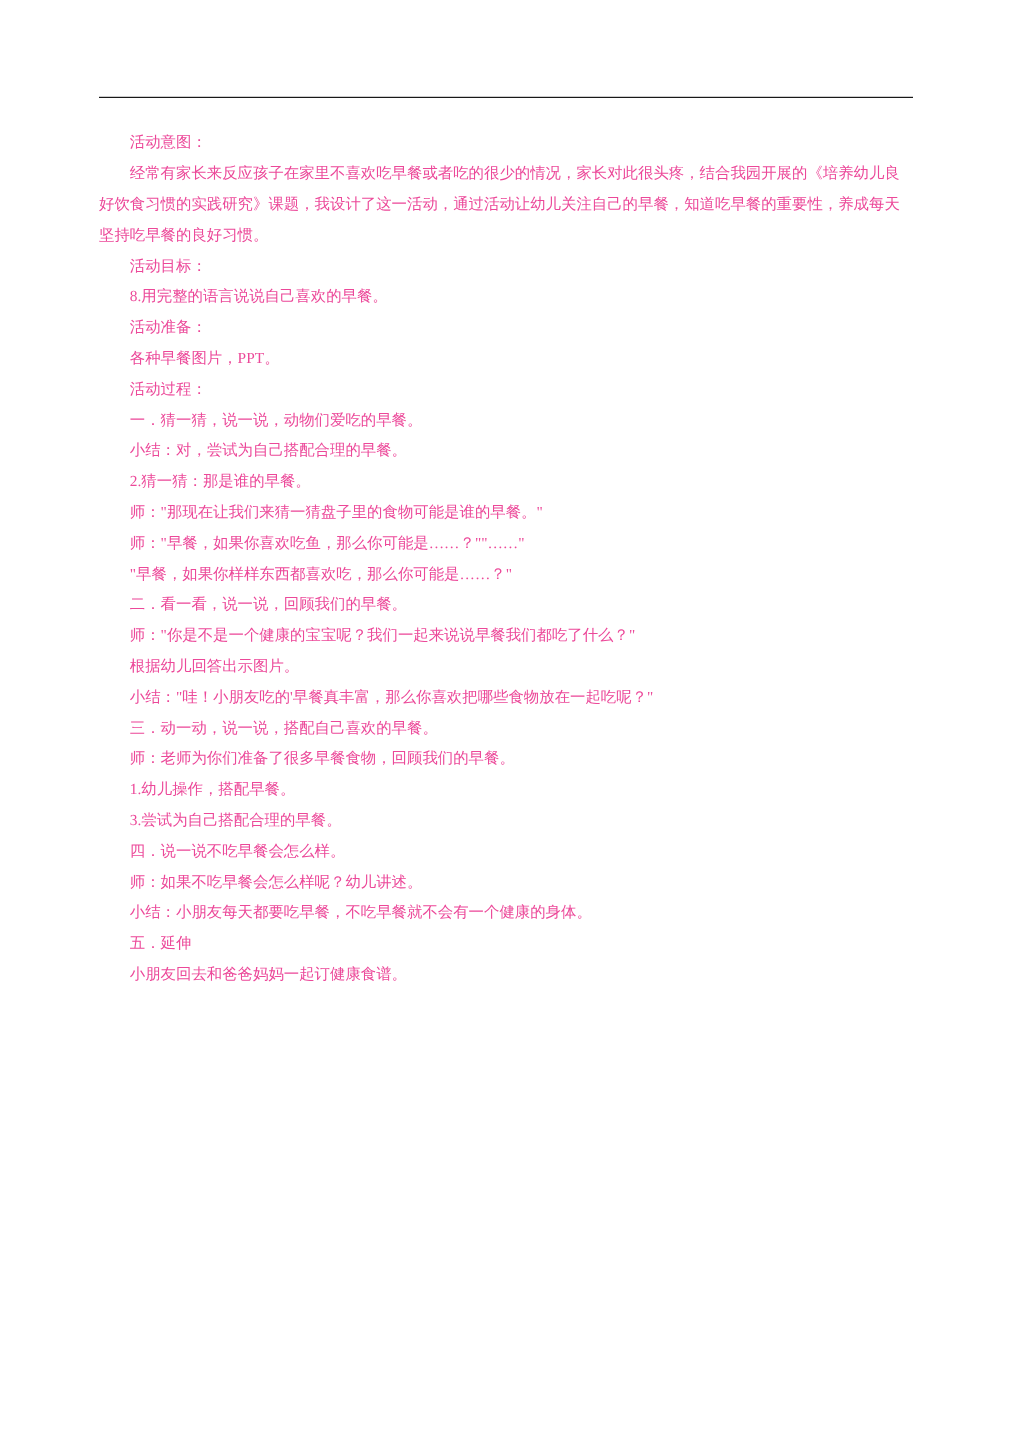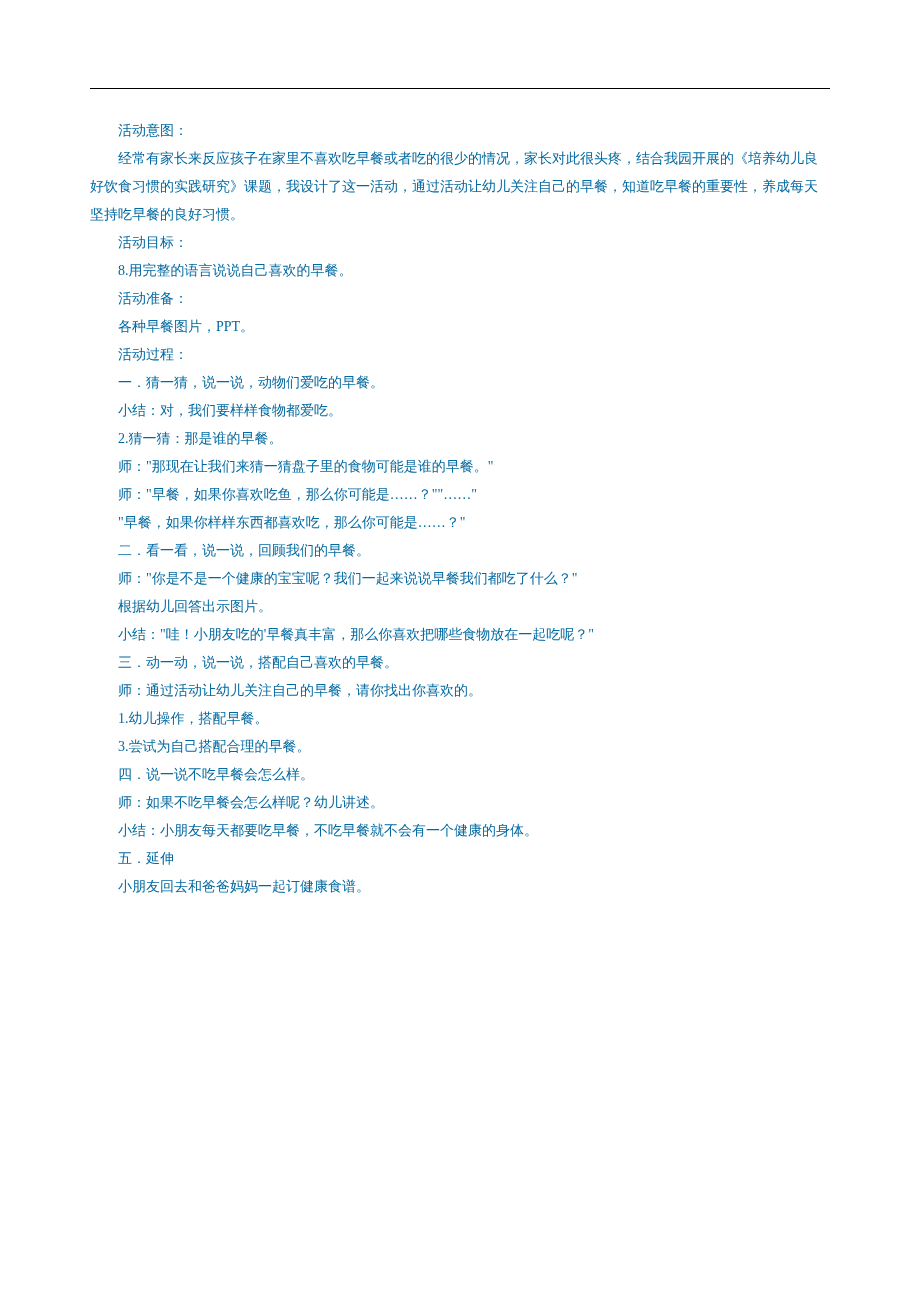--- a/index.html
+++ b/index.html
@@ -14,52 +14,52 @@
       font-family: "SimSun", "宋体", serif;
       padding: 88px 90px 0 90px;
     }
     .divider {
       border-top: 1px solid #000;
       margin-bottom: 28px;
     }
     .content {
       font-size: 14px;
       line-height: 2.0;
-      color: #0369a1;
+      color: #ec4899;
     }
     .para {
       text-indent: 2em;
       margin: 0;
     }
   </style>
 </head>
 <body>
 
 <div class="divider"></div>
 
 <div class="content">
 <p class="para">活动意图：</p>
     <p class="para">经常有家长来反应孩子在家里不喜欢吃早餐或者吃的很少的情况，家长对此很头疼，结合我园开展的《培养幼儿良好饮食习惯的实践研究》课题，我设计了这一活动，通过活动让幼儿关注自己的早餐，知道吃早餐的重要性，养成每天坚持吃早餐的良好习惯。</p>
     <p class="para">活动目标：</p>
     <p class="para">8.用完整的语言说说自己喜欢的早餐。</p>
     <p class="para">活动准备：</p>
     <p class="para">各种早餐图片，PPT。</p>
     <p class="para">活动过程：</p>
     <p class="para">一．猜一猜，说一说，动物们爱吃的早餐。</p>
-    <p class="para">小结：对，我们要样样食物都爱吃。</p>
+    <p class="para">小结：对，尝试为自己搭配合理的早餐。</p>
     <p class="para">2.猜一猜：那是谁的早餐。</p>
     <p class="para">师："那现在让我们来猜一猜盘子里的食物可能是谁的早餐。"</p>
     <p class="para">师："早餐，如果你喜欢吃鱼，那么你可能是……？""……"</p>
     <p class="para">"早餐，如果你样样东西都喜欢吃，那么你可能是……？"</p>
     <p class="para">二．看一看，说一说，回顾我们的早餐。</p>
     <p class="para">师："你是不是一个健康的宝宝呢？我们一起来说说早餐我们都吃了什么？"</p>
     <p class="para">根据幼儿回答出示图片。</p>
     <p class="para">小结："哇！小朋友吃的'早餐真丰富，那么你喜欢把哪些食物放在一起吃呢？"</p>
     <p class="para">三．动一动，说一说，搭配自己喜欢的早餐。</p>
-    <p class="para">师：通过活动让幼儿关注自己的早餐，请你找出你喜欢的。</p>
+    <p class="para">师：老师为你们准备了很多早餐食物，回顾我们的早餐。</p>
     <p class="para">1.幼儿操作，搭配早餐。</p>
     <p class="para">3.尝试为自己搭配合理的早餐。</p>
     <p class="para">四．说一说不吃早餐会怎么样。</p>
     <p class="para">师：如果不吃早餐会怎么样呢？幼儿讲述。</p>
     <p class="para">小结：小朋友每天都要吃早餐，不吃早餐就不会有一个健康的身体。</p>
     <p class="para">五．延伸</p>
     <p class="para">小朋友回去和爸爸妈妈一起订健康食谱。</p>
   </div>
 
 </body></html>

